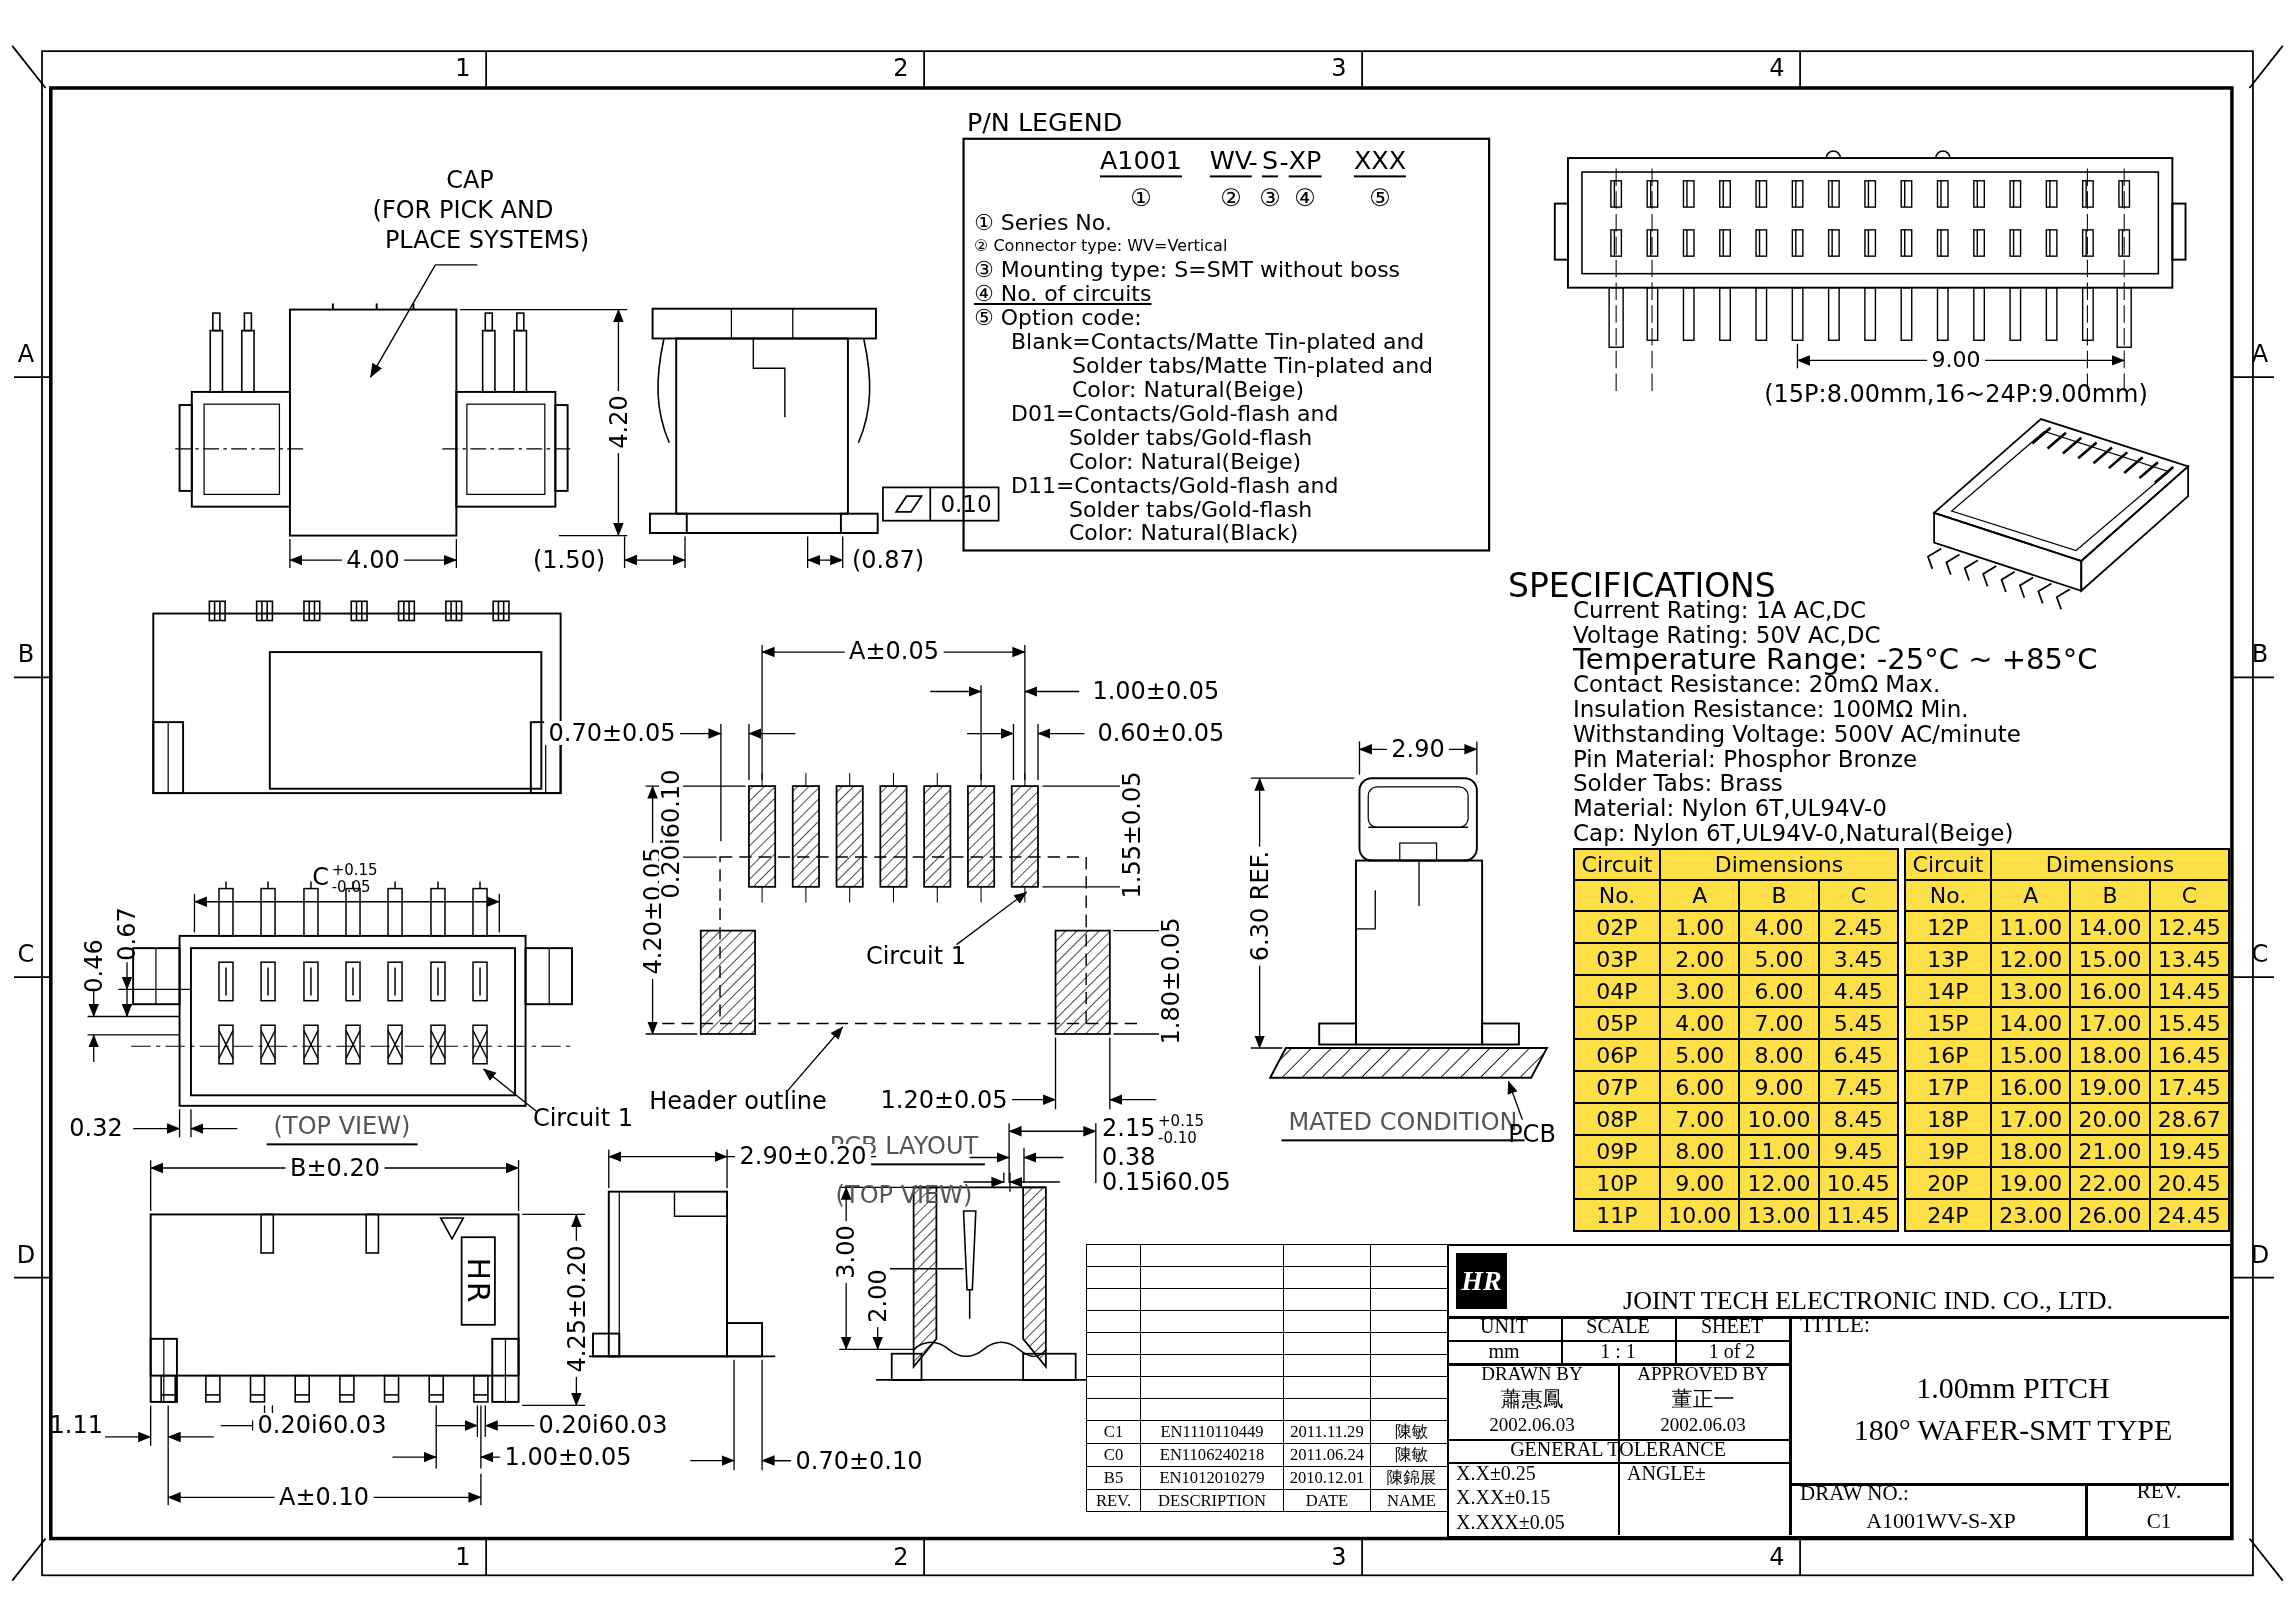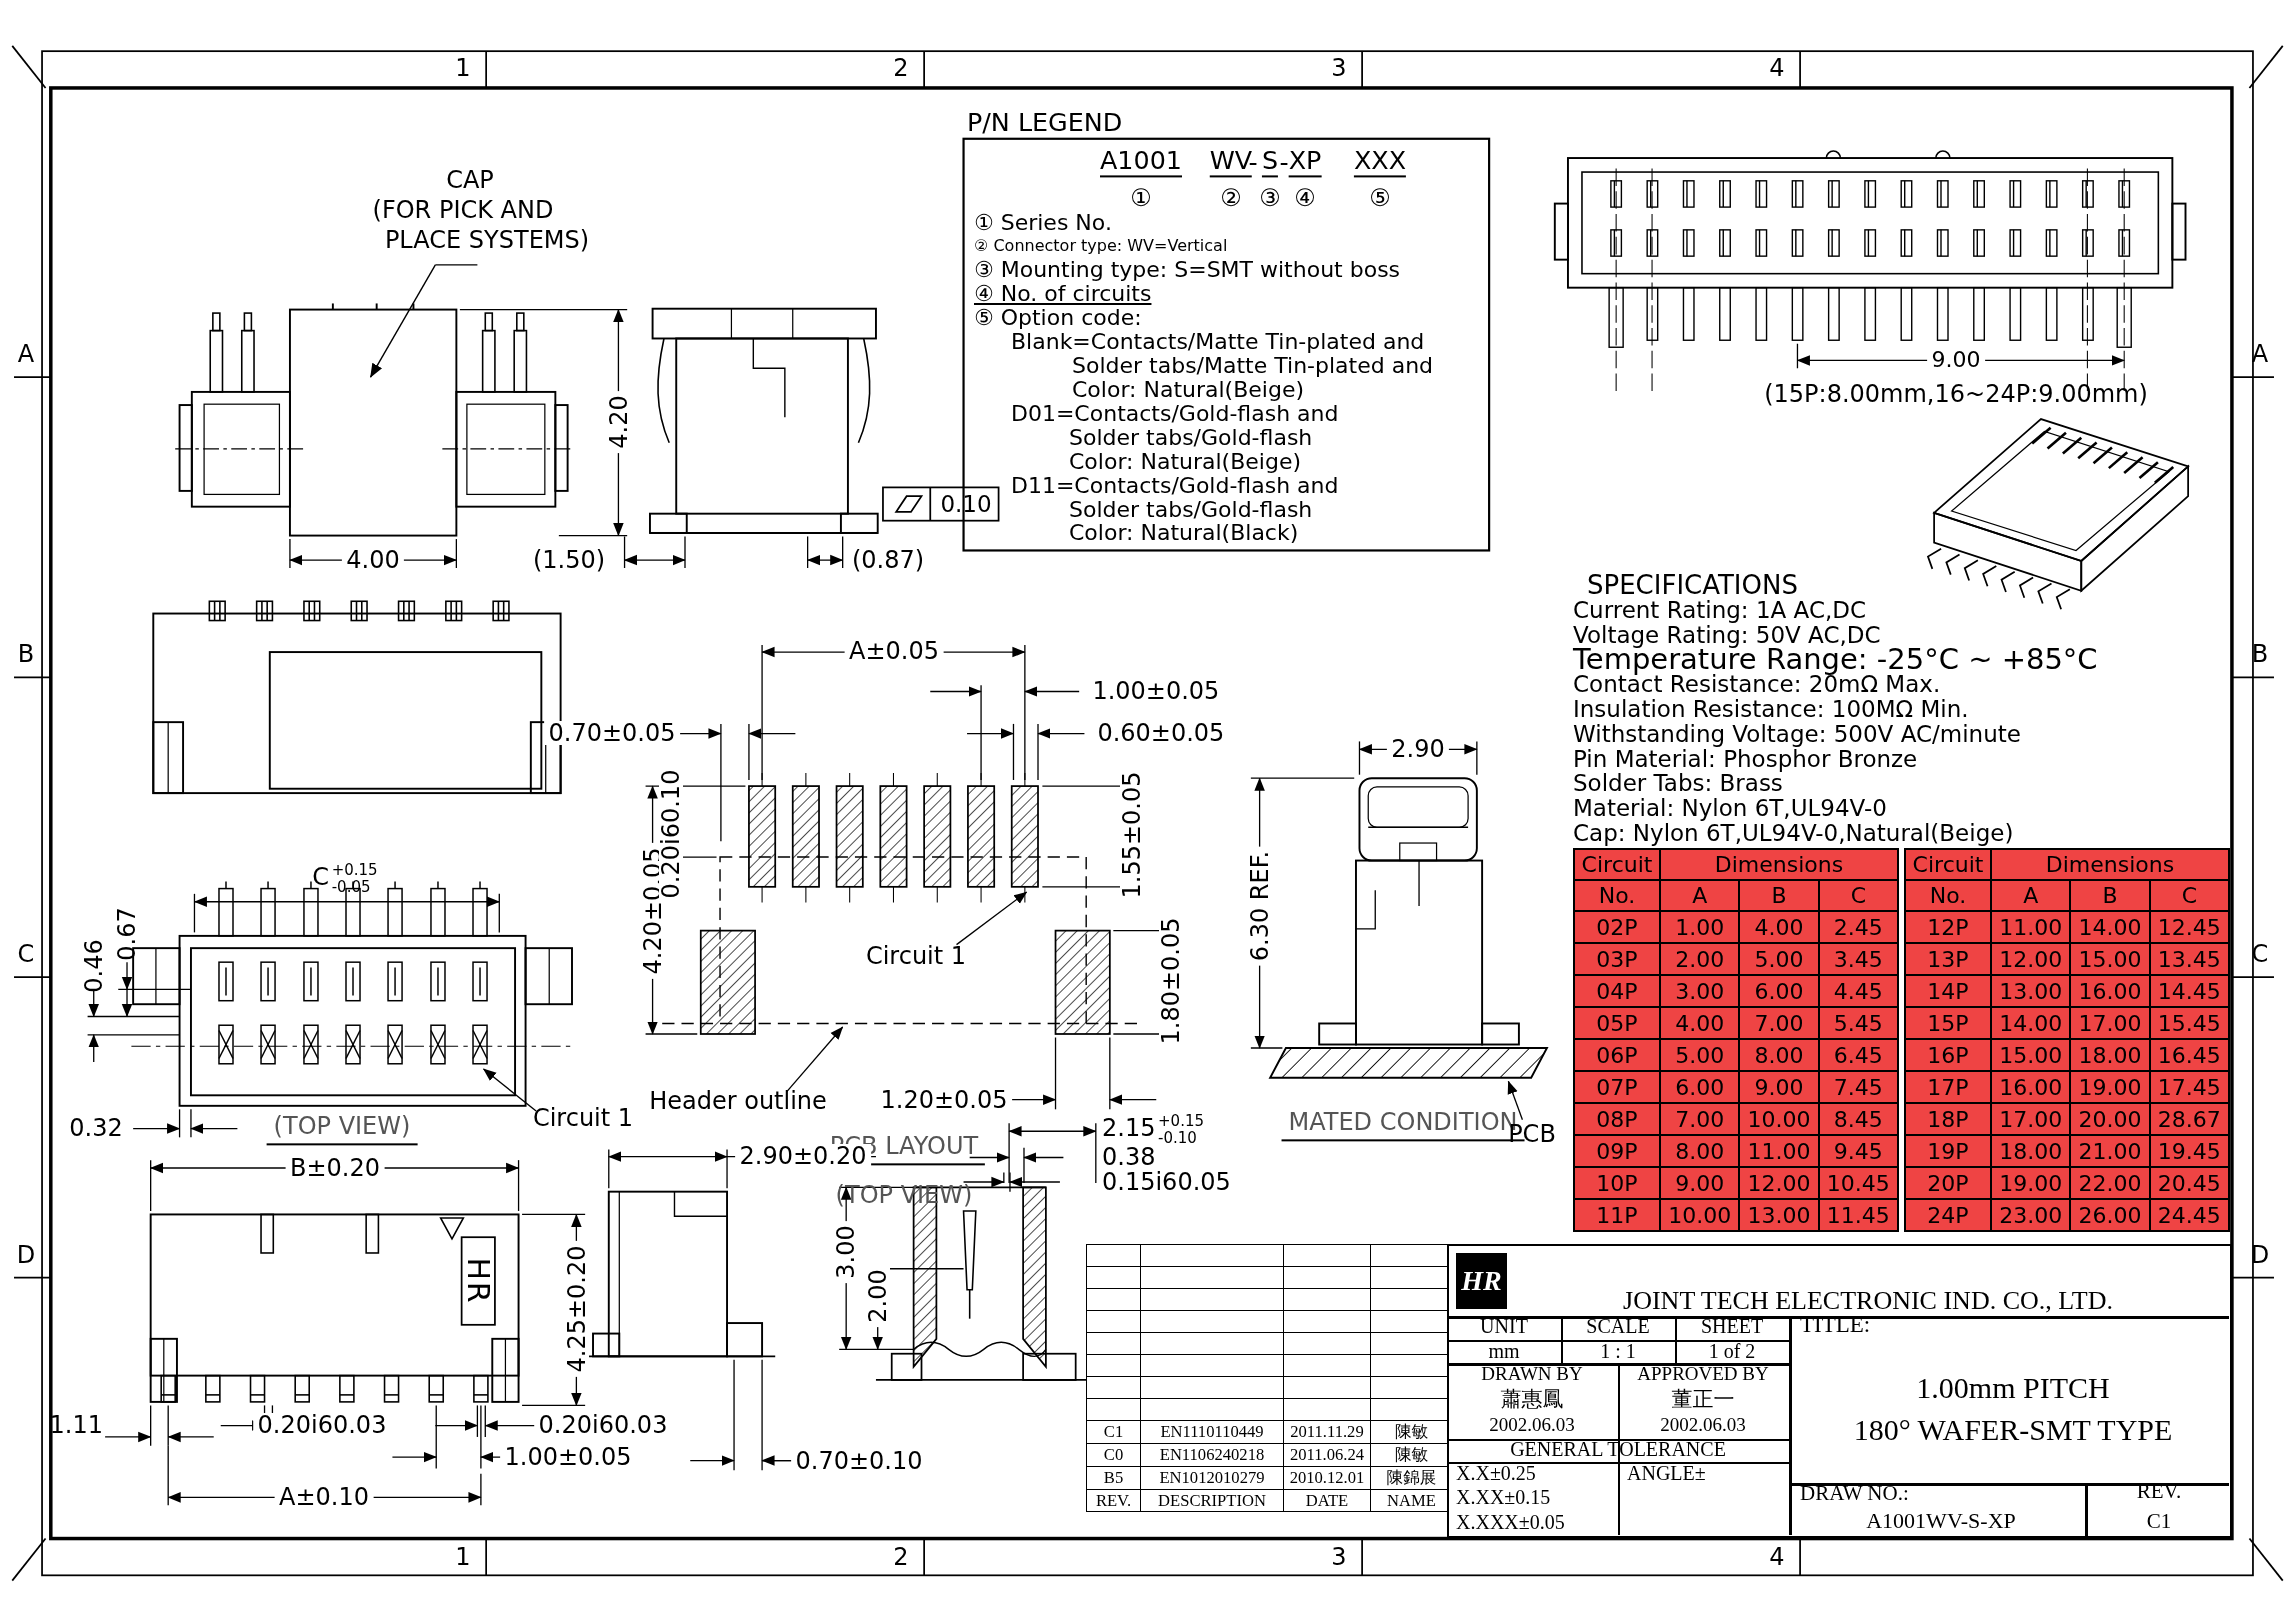--- a/index.html
+++ b/index.html
@@ -9,21 +9,21 @@
   .lbl{position:absolute;white-space:nowrap;font-size:24px;line-height:1;color:#000;
        transform:translate(-50%,-50%);}
   .bg{background:#fff;padding:0 4.4px;}
   .rot{transform:translate(-50%,-50%) rotate(-90deg);}
   .rot90{transform:translate(-50%,-50%) rotate(90deg);}
   .ls{transform:translate(0,-50%);}
   .le{transform:translate(-100%,-50%);}
   .und{border-bottom:2.2px solid #000;padding:0 7px 5.3px 7px;}
   .u{border-bottom:2.2px solid #000;padding-bottom:1.8px;}
   .stack{display:inline-block;vertical-align:middle;font-size:15px;line-height:1.1;text-align:left;margin-left:2.6px;}
-  .dimtbl{position:absolute;border-collapse:collapse;table-layout:fixed;font-size:22px;background:#ef4444;}
+  .dimtbl{position:absolute;border-collapse:collapse;table-layout:fixed;font-size:22px;background:#fde047;}
   .dimtbl th,.dimtbl td{border:2.2px solid #000;text-align:center;font-weight:normal;padding:0;}
   .dimtbl thead th{height:29px;}
   .dimtbl tbody td{height:30px;}
   .revtbl{position:absolute;border-collapse:collapse;table-layout:fixed;background:#fff;
           font-family:"Liberation Serif",serif;font-size:16.6px;}
   .revtbl td{border:1.8px solid #000;text-align:center;padding:0;height:21px;}
   .tb{position:absolute;box-sizing:border-box;border:2.6px solid #000;background:#fff;}
   .gl{position:absolute;background:#000;}
   .tbt{position:absolute;white-space:nowrap;font-family:"Liberation Serif",serif;transform:translate(-50%,-50%);}
   .tbt.ls{transform:translate(0,-50%);}
@@ -634,21 +634,21 @@
       <span class="lbl ls" style="left: 1069px; top: 438px; font-size: 22px;">Solder tabs/Gold-flash</span>
       <span class="lbl ls" style="left: 1069px; top: 462px; font-size: 22px;">Color: Natural(Beige)</span>
       <span class="lbl ls" style="left: 1011px; top: 486px; font-size: 22px; text-align: right;">D11=Contacts/Gold-flash and</span>
       <span class="lbl ls" style="left: 1069px; top: 510px; font-size: 22px;">Solder tabs/Gold-flash</span>
       <span class="lbl ls" style="left: 1069px; top: 533px; font-size: 22px;">Color: Natural(Black)</span>
     </div>
 
 <span class="lbl bg" style="left:1956px;top:360px;font-size:22px">9.00</span>
 <span class="lbl" style="left:1956px;top:394px">(15P:8.00mm,16~24P:9.00mm)</span>
 
-<span class="lbl ls" style="left:1587px;top:585px;font-size:26px">SPECIFICATIONS</span>
+<span class="lbl ls" style="left:1508px;top:585px;font-size:33px">SPECIFICATIONS</span>
 <div id="spec-lines">
       <span class="lbl ls" style="left: 1573px; top: 610px; font-size: 23px;">Current Rating: 1A AC,DC</span>
       <span class="lbl ls" style="left: 1573px; top: 635px; font-size: 23px;">Voltage Rating: 50V AC,DC</span>
       <span class="lbl ls" style="left: 1573px; top: 659px; font-size: 29px;">Temperature Range: -25°C ~ +85°C</span>
       <span class="lbl ls" style="left: 1573px; top: 684px; font-size: 23px;">Contact Resistance: 20mΩ Max.</span>
       <span class="lbl ls" style="left: 1573px; top: 709px; font-size: 23px;">Insulation Resistance: 100MΩ Min.</span>
       <span class="lbl ls" style="left: 1573px; top: 734px; font-size: 23px;">Withstanding Voltage: 500V AC/minute</span>
       <span class="lbl ls" style="left: 1573px; top: 759px; font-size: 23px;">Pin Material: Phosphor Bronze</span>
       <span class="lbl ls" style="left: 1573px; top: 783px; font-size: 23px;">Solder Tabs: Brass</span>
       <span class="lbl ls" style="left: 1573px; top: 808px; font-size: 23px;">Material: Nylon 6T,UL94V-0</span>

